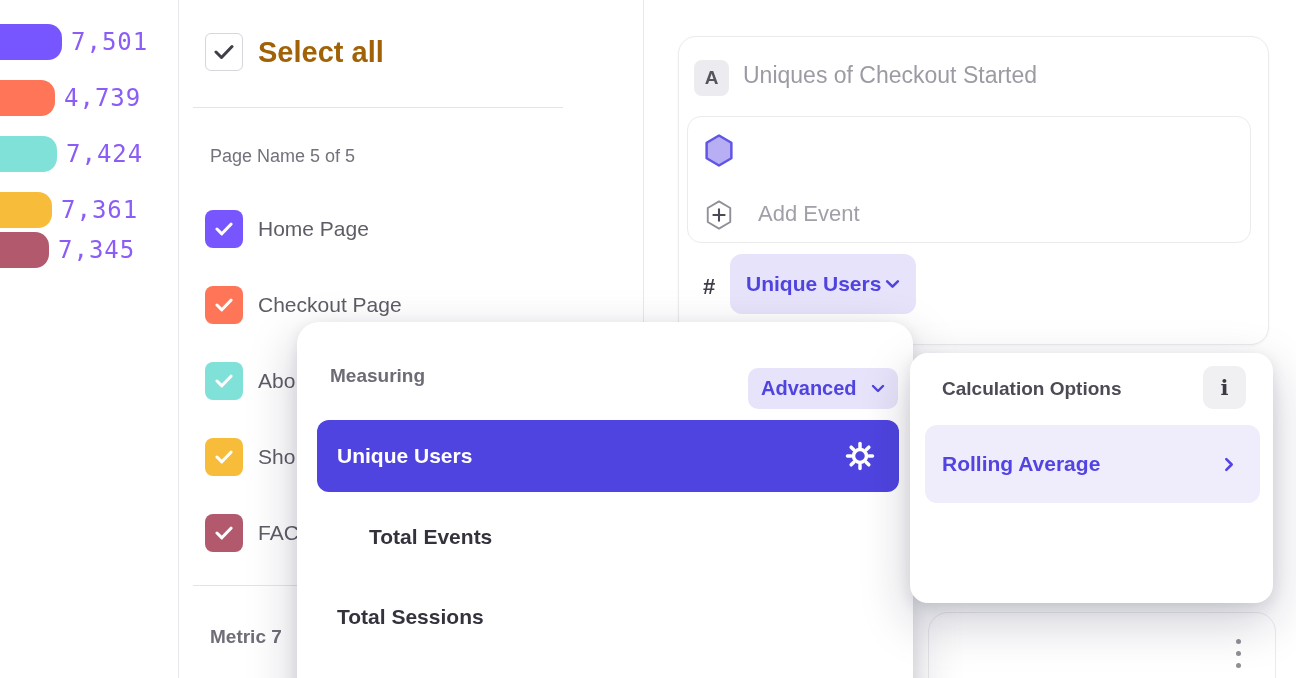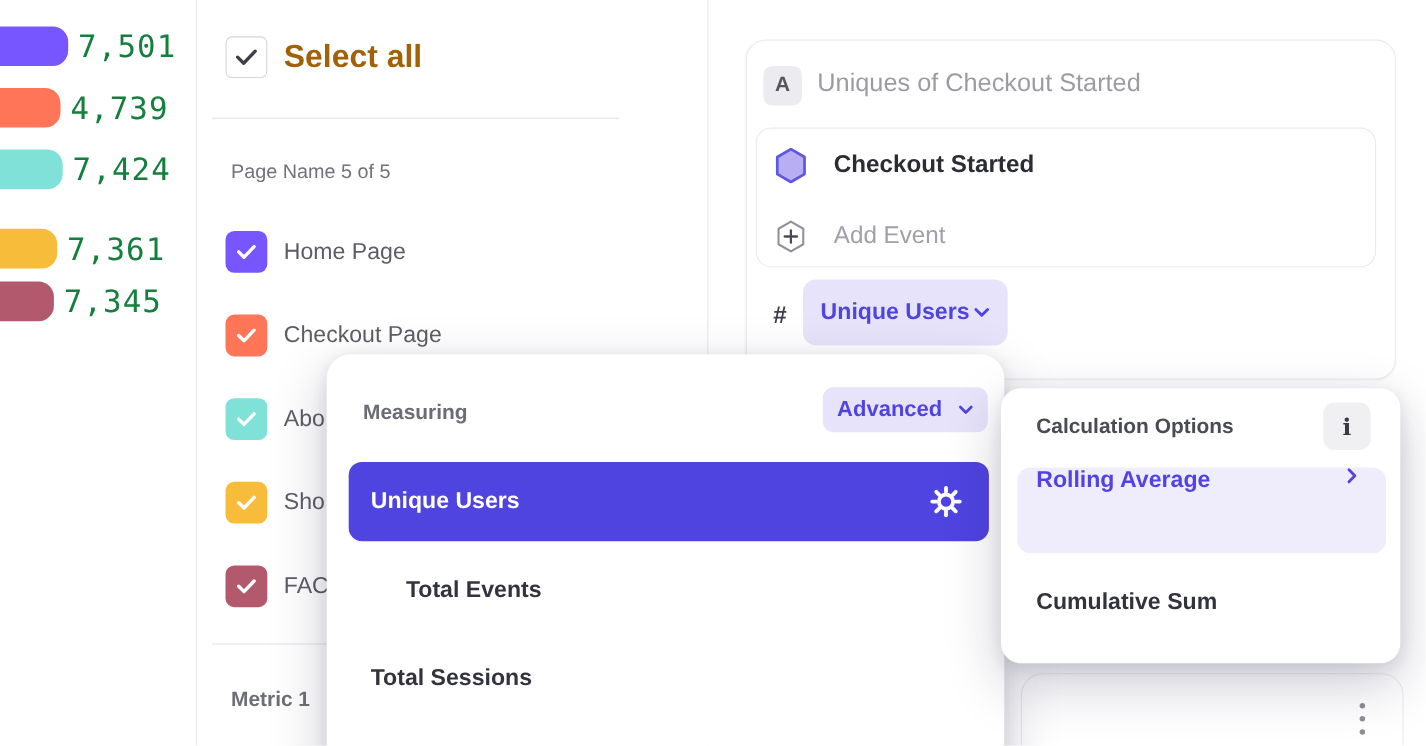--- a/index.html
+++ b/index.html
@@ -6,22 +6,22 @@
   *{box-sizing:border-box;}
   #stage{position:relative;width:1296px;height:678px;overflow:hidden;background:#fff;
          font-family:"Liberation Sans",sans-serif;color:#2f2f39;}
   .abs{position:absolute;}
   .vdiv{position:absolute;top:0;width:1px;height:678px;background:#e8e8ec;}
   .hdiv{position:absolute;height:1px;background:#e4e4e8;}
 
   
   .bar-row{position:absolute;left:0;display:flex;align-items:center;height:36px;}
   .bar{height:36px;border-radius:0 14px 14px 0;flex:0 0 auto;}
-  .bar-val{margin-left:9px;font-family:"DejaVu Sans Mono",monospace;font-size:28px;
-           font-weight:500;color:#15803d;letter-spacing:1px;white-space:nowrap;}
+  .bar-val{margin-left:9px;font-family:"DejaVu Sans Mono",monospace;font-size:24px;
+           font-weight:500;color:#8b5cf6;letter-spacing:1px;white-space:nowrap;}
 
   
   .cb{position:absolute;left:205px;width:38px;height:38px;border-radius:8px;
       display:flex;align-items:center;justify-content:center;}
   .cb.plain{background:#fff;border:1.5px solid #d6d6dc;border-radius:6px;}
   .cb-label{position:absolute;left:258px;font-size:21px;font-weight:500;color:#5d5d66;
             white-space:nowrap;line-height:38px;}
   .group-label{position:absolute;left:210px;font-size:18px;font-weight:500;color:#72727c;}
 
   
@@ -41,21 +41,21 @@
   
   .popup{position:absolute;background:#fff;border-radius:22px;
          box-shadow:0 18px 50px rgba(25,25,60,.22),0 4px 14px rgba(25,25,60,.10);}
   .menu-title{font-size:19px;font-weight:600;color:#6c6c76;}
   .menu-item{font-size:21px;font-weight:600;color:#33333d;white-space:nowrap;}
   .sel-row{position:absolute;background:#4f44e0;border-radius:12px;display:flex;
            align-items:center;justify-content:space-between;cursor:pointer;}
   .sel-row .txt{color:#fff;font-size:21px;font-weight:700;padding-left:20px;}
 
   .calc-row{position:absolute;background:#efecfb;border-radius:12px;display:flex;
-            align-items:flex-start;justify-content:space-between;cursor:pointer;}
+            align-items:center;justify-content:space-between;cursor:pointer;}
   .calc-row .txt{color:#5243e2;font-size:21px;font-weight:700;padding-left:17px;}
   .info-btn{position:absolute;width:43px;height:43px;border-radius:10px;background:#f0f0f3;
             display:flex;align-items:center;justify-content:center;cursor:pointer;
             font-family:"DejaVu Serif",serif;font-weight:700;font-size:21px;color:#3a3a44;}
 
   
   .dots{position:absolute;display:flex;flex-direction:column;gap:7px;cursor:pointer;}
   .dots span{width:5px;height:5px;border-radius:50%;background:#8f8f96;}
 </style>
 </head>
@@ -69,25 +69,25 @@
       <div class="bar-val">7,501</div>
     </div>
     <div class="bar-row" style="top:80px">
       <div class="bar" style="width: 55px; background: rgb(255, 117, 87);"></div>
       <div class="bar-val">4,739</div>
     </div>
     <div class="bar-row" style="top:136px">
       <div class="bar" style="width: 57px; background: rgb(128, 225, 217);"></div>
       <div class="bar-val">7,424</div>
     </div>
-    <div class="bar-row" style="top:208px">
+    <div class="bar-row" style="top:192px">
       <div class="bar" style="width: 52px; background: rgb(248, 188, 59);"></div>
       <div class="bar-val">7,361</div>
     </div>
-    <div class="bar-row" style="top:256px">
+    <div class="bar-row" style="top:232px">
       <div class="bar" style="width: 49px; background: rgb(178, 89, 110);"></div>
       <div class="bar-val">7,345</div>
     </div>
   </div>
 
   <div class="vdiv" style="left:178px"></div>
   <div class="vdiv" style="left:643px"></div>
 
   <div>
     <div class="cb plain" style="top:33px">
@@ -130,32 +130,31 @@
     <div class="cb-label" style="top:438px">Sho</div>
 
     <div class="cb" style="top: 514px; background: rgb(178, 89, 110);">
       <svg width="18" height="14" viewBox="0 0 20 16">
         <polyline points="2,8 7.5,13.5 18,2.5" fill="none" stroke="#ffffff" stroke-width="3.5" stroke-linecap="round" stroke-linejoin="round"></polyline>
       </svg>
     </div>
     <div class="cb-label" style="top:514px">FAC</div>
 
     <div class="hdiv" style="left:193px;top:585px;width:370px"></div>
-    <div class="group-label" style="top:626px;font-weight:600;color:#6e6e78;font-size:19px">Metric 1</div>
+    <div class="group-label" style="top:626px;font-weight:600;color:#6e6e78;font-size:19px">Metric 7</div>
   </div>
 
   <div class="card" style="left:678px;top:36px;width:591px;height:309px"></div>
   <div class="badge-a">A</div>
   <div class="ph-text">Uniques of Checkout Started</div>
 
   <div class="card" style="left:687px;top:116px;width:564px;height:127px;border-radius:14px;box-shadow:none"></div>
   <svg class="abs" style="left:704px;top:134px" width="30" height="33" viewBox="0 0 28 32">
     <polygon points="14,1.5 26,8.5 26,23.5 14,30.5 2,23.5 2,8.5" fill="#b7aef3" stroke="#6155e6" stroke-width="2.4" stroke-linejoin="round"></polygon>
   </svg>
-  <div class="event-name">Checkout Started</div>
   <svg class="abs" style="left:705px;top:200px" width="28" height="30" viewBox="0 0 28 32">
     <polygon points="14,1.5 26,8.5 26,23.5 14,30.5 2,23.5 2,8.5" fill="none" stroke="#909098" stroke-width="2" stroke-linejoin="round"></polygon>
     <line x1="14" y1="10" x2="14" y2="22" stroke="#4a4a52" stroke-width="2.2" stroke-linecap="round"></line>
     <line x1="8" y1="16" x2="20" y2="16" stroke="#4a4a52" stroke-width="2.2" stroke-linecap="round"></line>
   </svg>
   <div class="add-event">Add Event</div>
 
   <div class="hash">#</div>
   <div class="pill abs" style="left:730px;top:254px;width:186px;height:60px;padding:0 16px">
     <span class="txt" style="font-size:21px">Unique Users</span>
@@ -167,21 +166,21 @@
   <div class="card" style="left:928px;top:612px;width:348px;height:90px;border-radius:20px;box-shadow:none"></div>
   <div class="dots" style="left:1236px;top:639px">
     <span></span>
       <span></span>
       <span></span>
   </div>
 
   <div class="popup" style="left:297px;top:322px;width:616px;height:400px">
     <div class="abs menu-title" style="left:33px;top:43px">Measuring</div>
 
-    <div class="pill abs" style="left:451px;top:30px;width:150px;height:41px;padding:0 13px;border-radius:10px">
+    <div class="pill abs" style="left:451px;top:46px;width:150px;height:41px;padding:0 13px;border-radius:10px">
       <span class="txt" style="font-size:20px;font-weight:700">Advanced</span>
       <svg width="14" height="9" viewBox="0 0 14 9">
         <polyline points="2,2 7,7 12,2" fill="none" stroke="#4f44e0" stroke-width="2.4" stroke-linecap="round" stroke-linejoin="round"></polyline>
       </svg>
     </div>
 
     <div class="sel-row" style="left:20px;top:98px;width:582px;height:72px">
       <span class="txt">Unique Users</span>
       <svg style="margin-right:24px" width="30" height="30" viewBox="0 0 24 24">
         <g stroke="#ffffff" stroke-width="2.8" stroke-linecap="round" fill="none">
@@ -208,16 +207,15 @@
       <span>i</span>
     </div>
 
     <div class="calc-row" style="left:15px;top:72px;width:335px;height:78px">
       <span class="txt">Rolling Average</span>
       <svg style="margin-right:26px" width="10" height="15" viewBox="0 0 9 14">
         <polyline points="2,2 7,7 2,12" fill="none" stroke="#5243e2" stroke-width="2.4" stroke-linecap="round" stroke-linejoin="round"></polyline>
       </svg>
     </div>
 
-    <div class="abs menu-item" style="left:32px;top:183px;font-weight:700">Cumulative Sum</div>
   </div>
 
 </div>
 
 </body></html>

